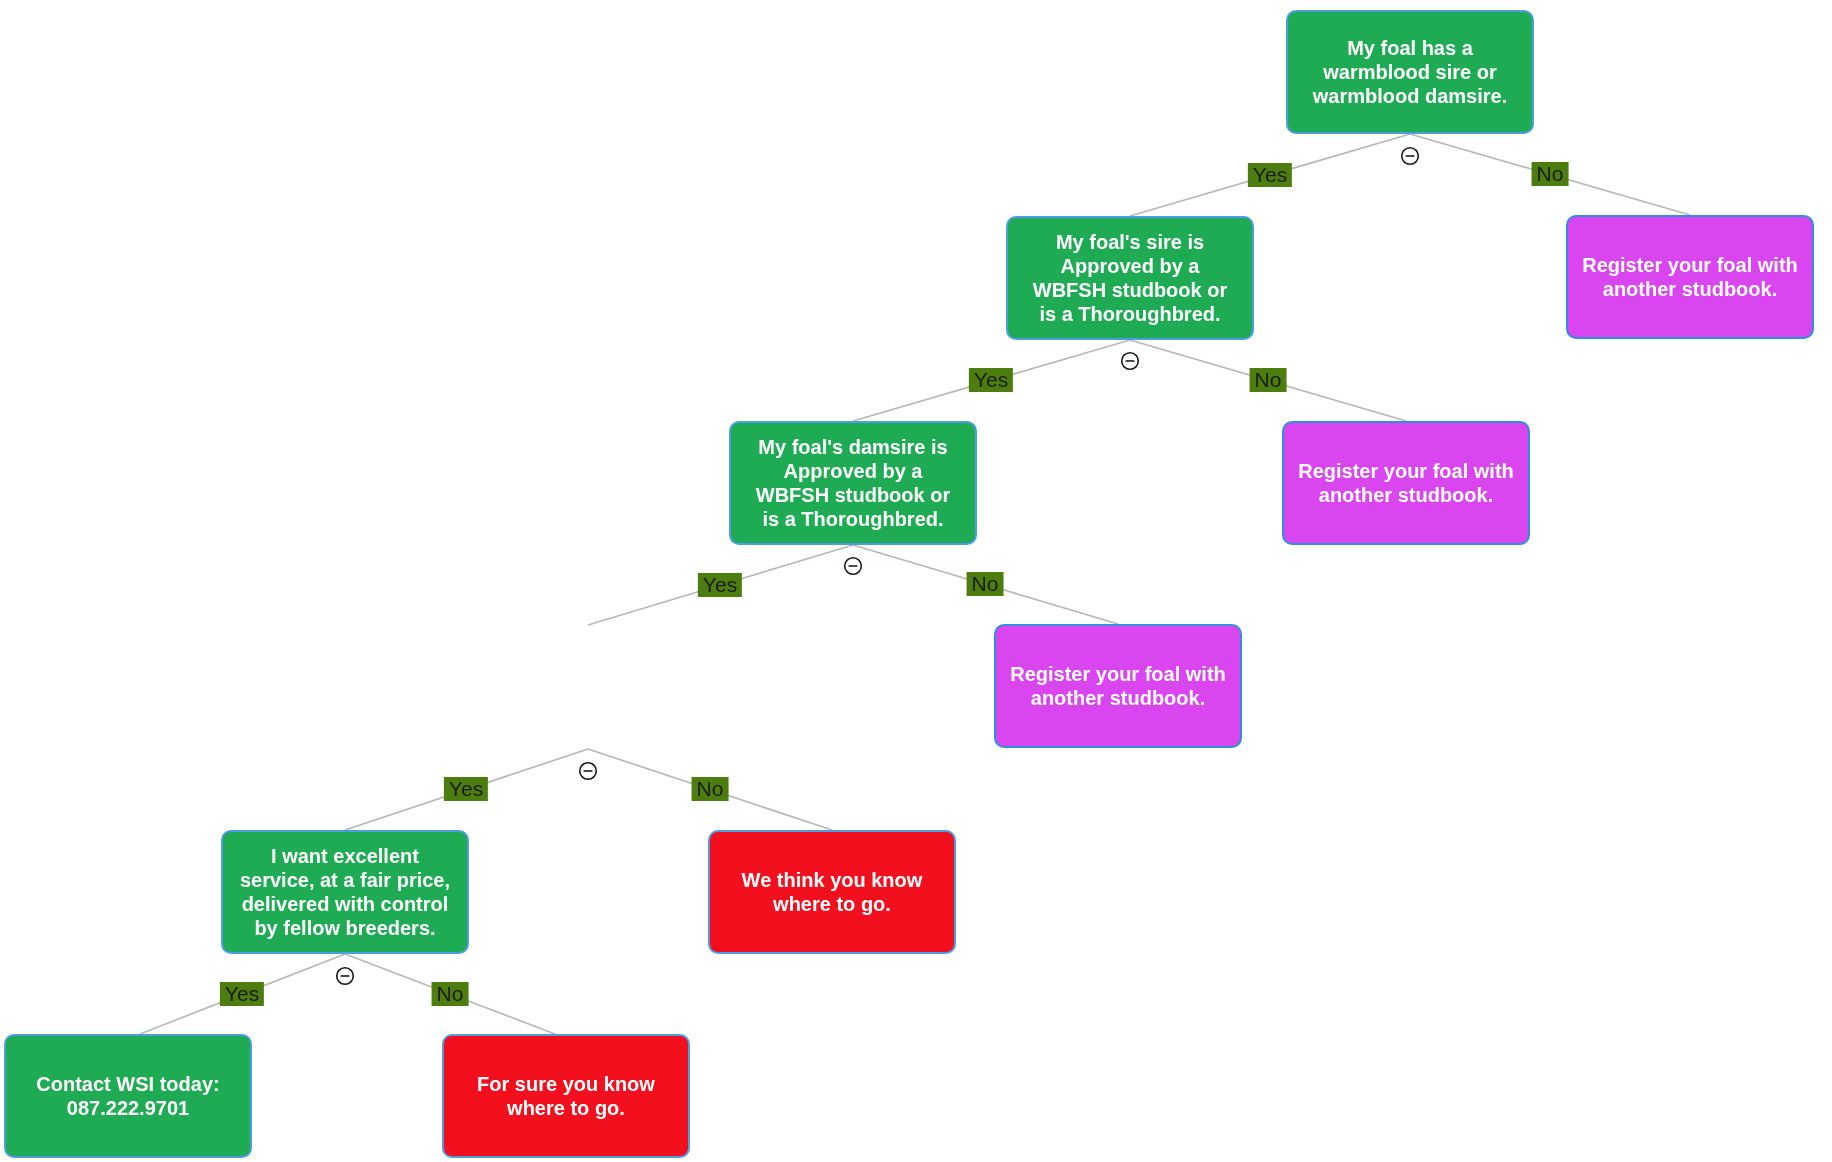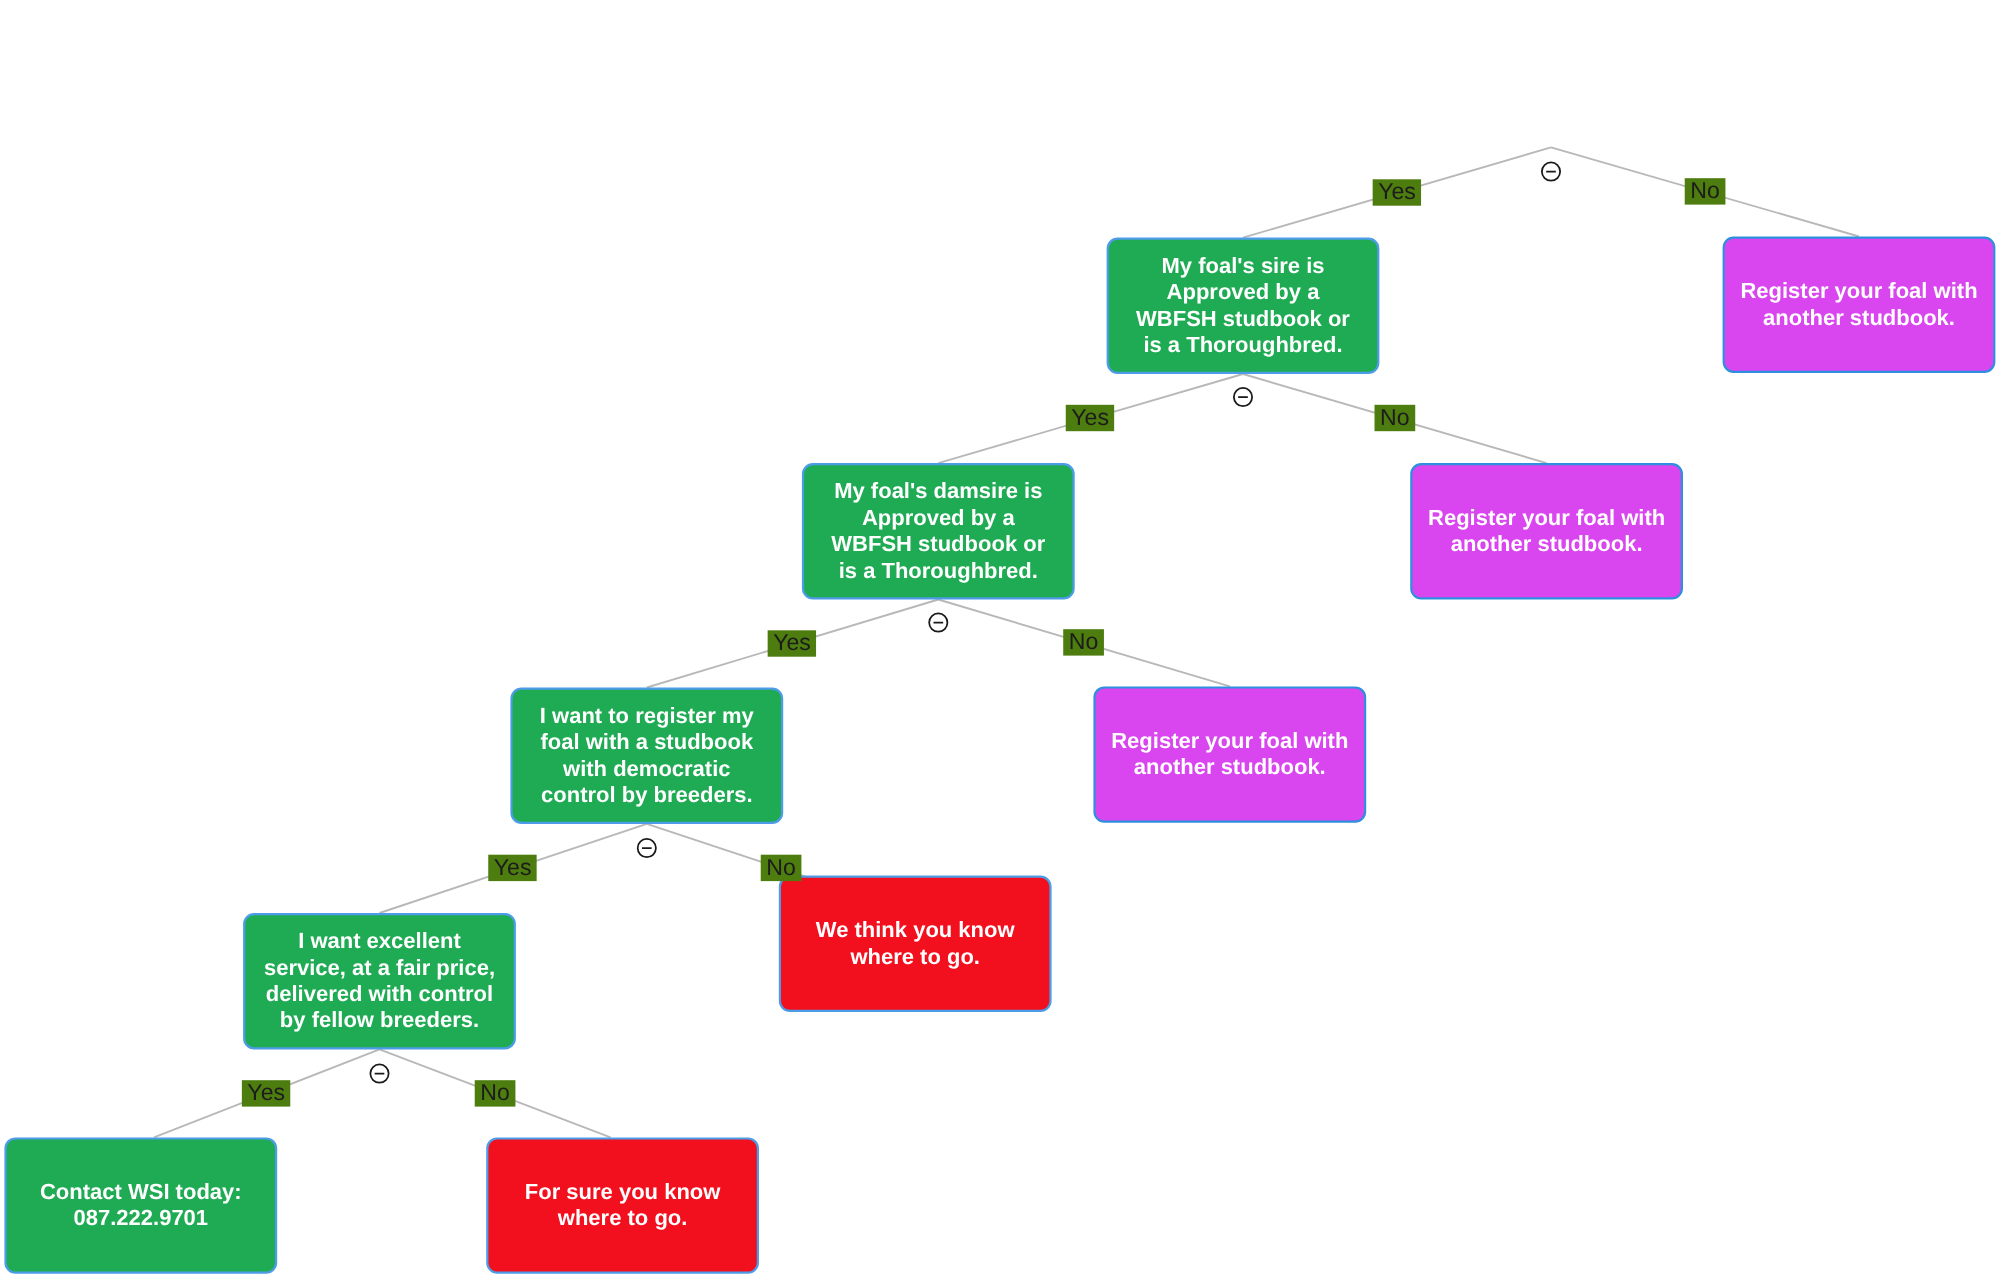--- a/index.html
+++ b/index.html
@@ -84,37 +84,36 @@
         <line x1="5.6" y1="10" x2="14.4" y2="10" stroke="#1A1A1A" stroke-width="1.6"></line>
       </svg>
   </div>
   <div class="collapse" style="left:345px;top:976px">
     <svg width="20" height="20" viewBox="0 0 20 20">
         <circle cx="10" cy="10" r="8.3" fill="#fff" stroke="#1A1A1A" stroke-width="1.6"></circle>
         <line x1="5.6" y1="10" x2="14.4" y2="10" stroke="#1A1A1A" stroke-width="1.6"></line>
       </svg>
   </div>
 
+  <div class="node green" style="left:1286px;top:10px">
+    <span class="txt">My foal has a
+warmblood sire or
+warmblood damsire.</span>
+  </div>
   <div class="node green" style="left:1006px;top:216px">
     <span class="txt">My foal's sire is
 Approved by a
 WBFSH studbook or
 is a Thoroughbred.</span>
   </div>
   <div class="node green" style="left:729px;top:421px">
     <span class="txt">My foal's damsire is
 Approved by a
 WBFSH studbook or
 is a Thoroughbred.</span>
-  </div>
-  <div class="node green" style="left:464px;top:625px">
-    <span class="txt">I want to register my
-foal with a studbook
-with democratic
-control by breeders.</span>
   </div>
   <div class="node green" style="left:221px;top:830px">
     <span class="txt">I want excellent
 service, at a fair price,
 delivered with control
 by fellow breeders.</span>
   </div>
   <div class="node green" style="left:4px;top:1034px">
     <span class="txt">Contact WSI today:
 087.222.9701</span>
@@ -126,21 +125,21 @@
   </div>
   <div class="node blue" style="left:1282px;top:421px">
     <span class="txt">Register your foal with
 another studbook.</span>
   </div>
   <div class="node blue" style="left:994px;top:624px">
     <span class="txt">Register your foal with
 another studbook.</span>
   </div>
 
-  <div class="node red" style="left:708px;top:796px">
+  <div class="node red" style="left:708px;top:830px">
     <span class="txt">We think you know
 where to go.</span>
   </div>
   <div class="node red" style="left:442px;top:1034px">
     <span class="txt">For sure you know
 where to go.</span>
   </div>
 
 </div>
 

